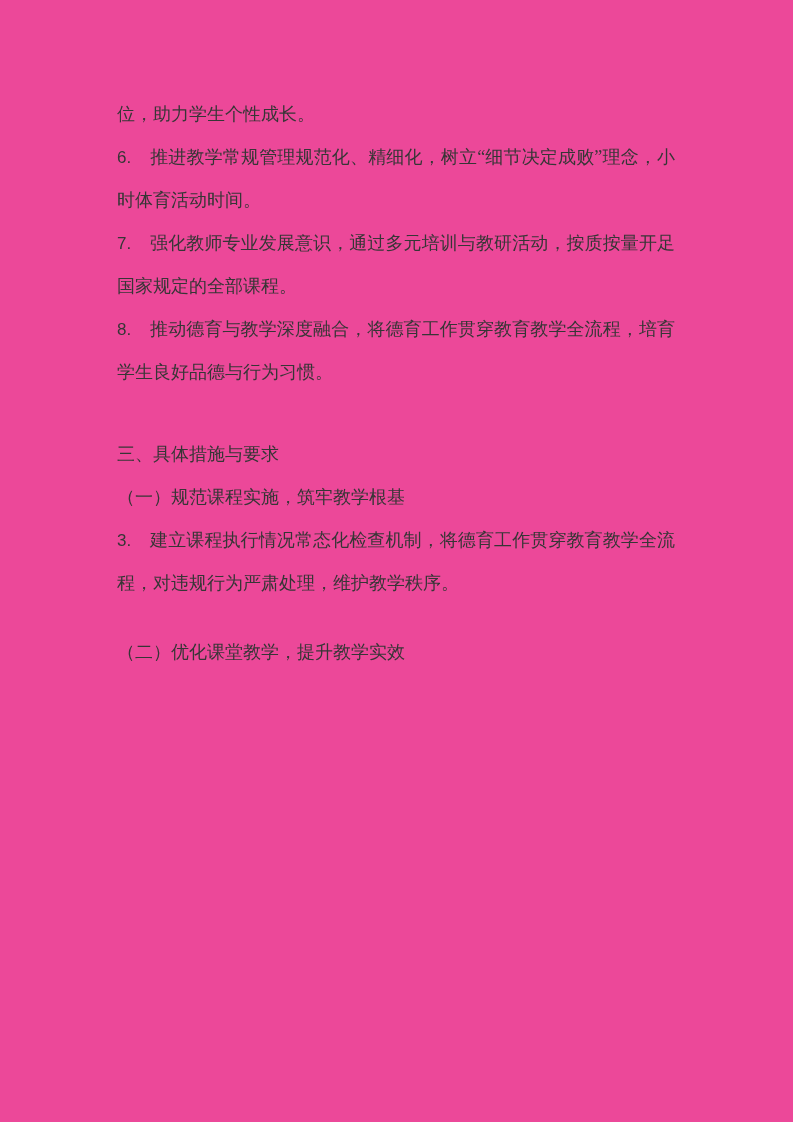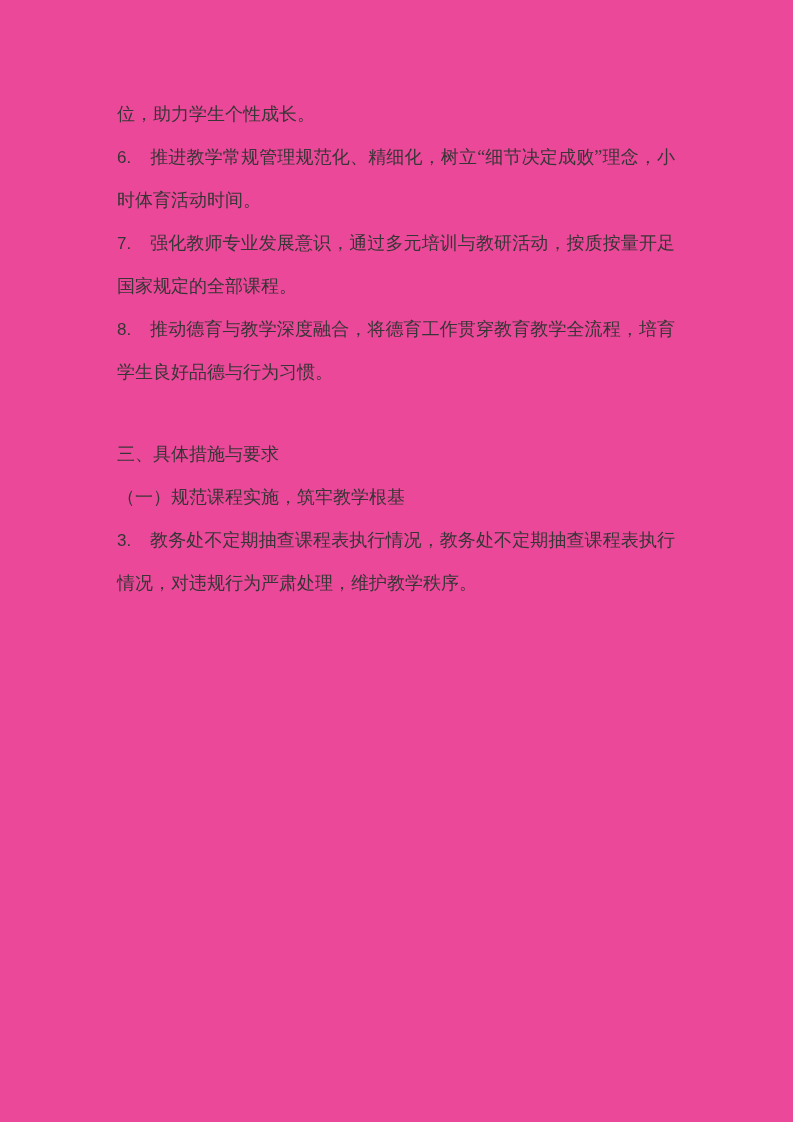--- a/index.html
+++ b/index.html
@@ -65,20 +65,23 @@
       <span>三、具体措施与要求</span>
     </p>
 
     <p>
       <span>（一）规范课程实施，筑牢教学根基</span>
     </p>
 
 
 
     <p>
-      <span class="num">3.</span><span>教务处不定期抽查课程表执行情况，教务处不定期抽查课程表执行情况，对违规行为严肃处理，维护教学秩序。</span>
+      <span class="num">3.</span><span>建立课程执行情况常态化检查机制，将德育工作贯穿教育教学全流程，对违规行为严肃处理，维护教学秩序。</span>
     </p>
 
+    <p class="sec-gap-medium">
+      <span>（二）优化课堂教学，提升教学实效</span>
+    </p>
 
 
 
   </div>
 </div>
 
 </body></html>

